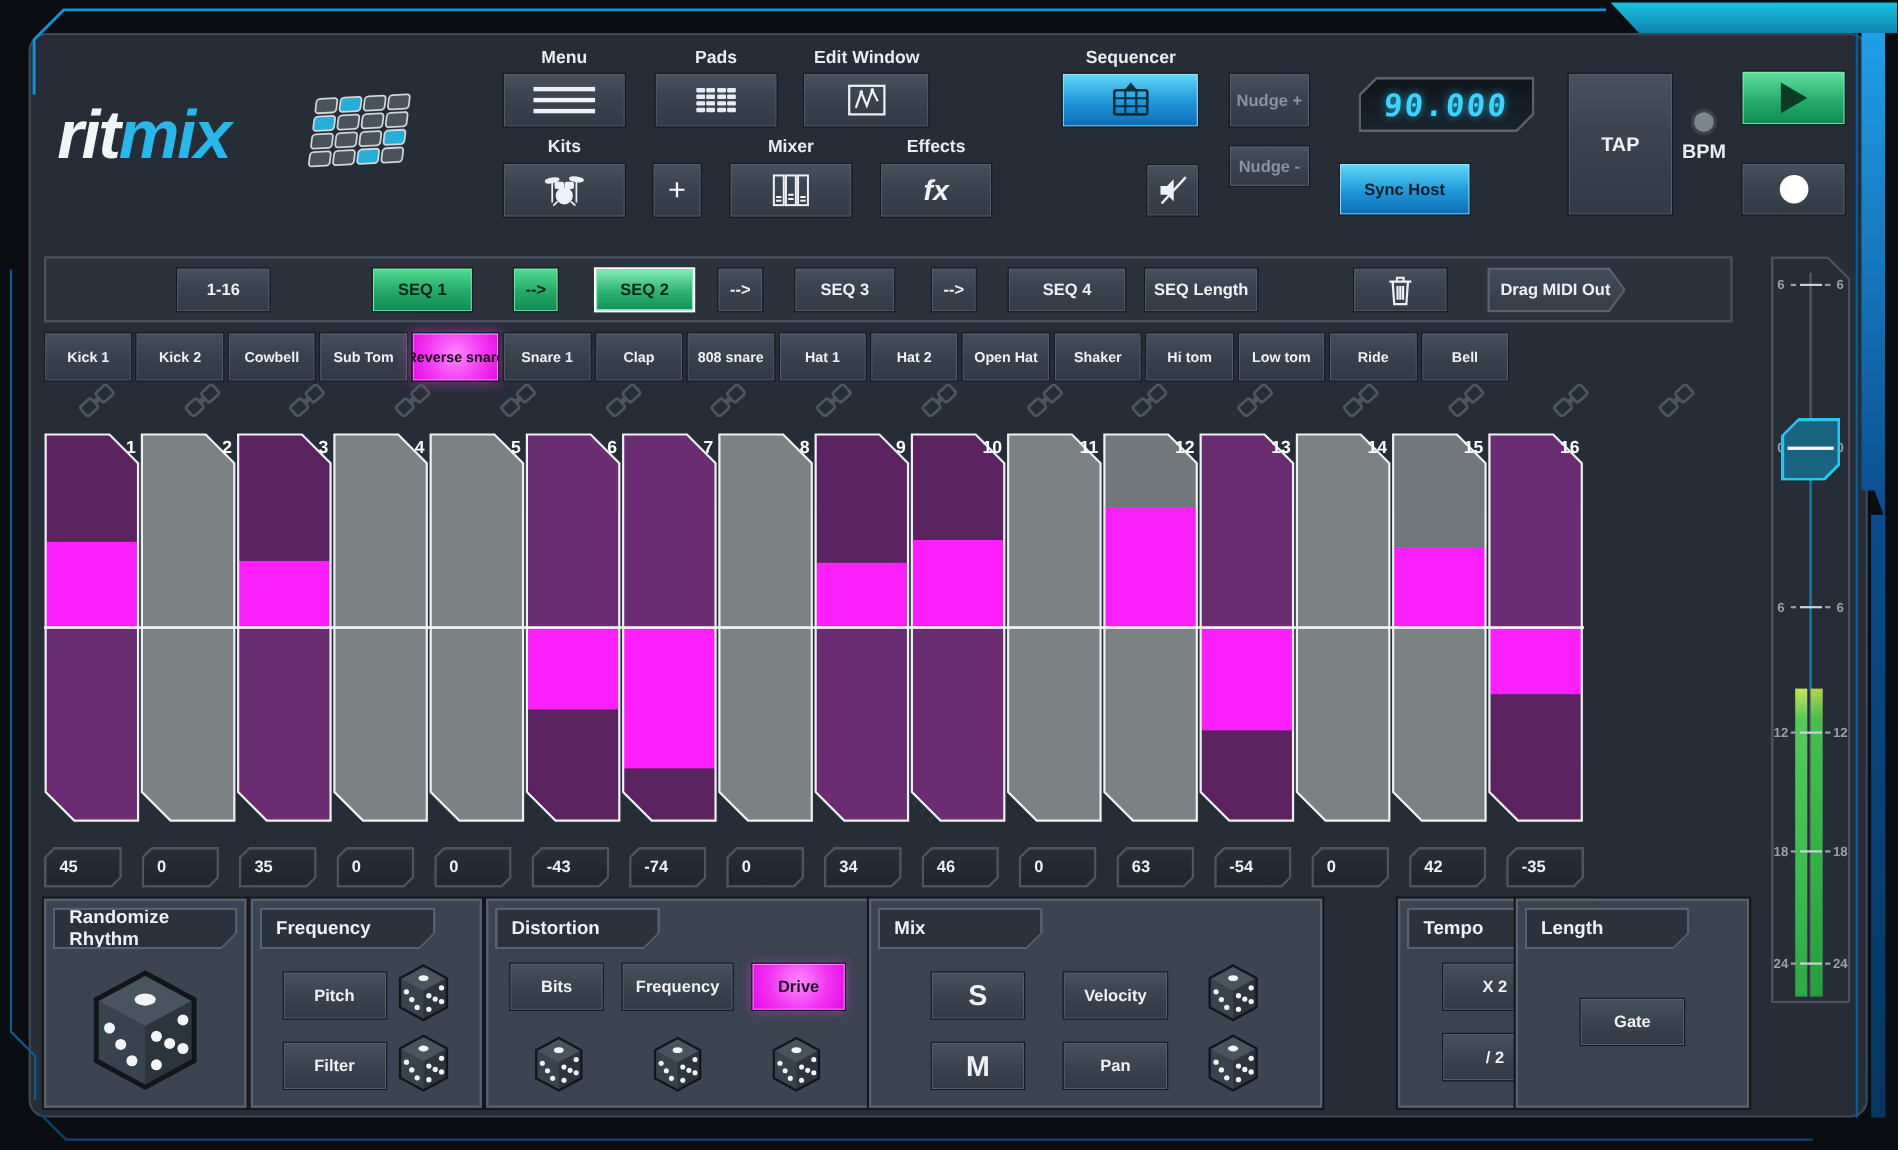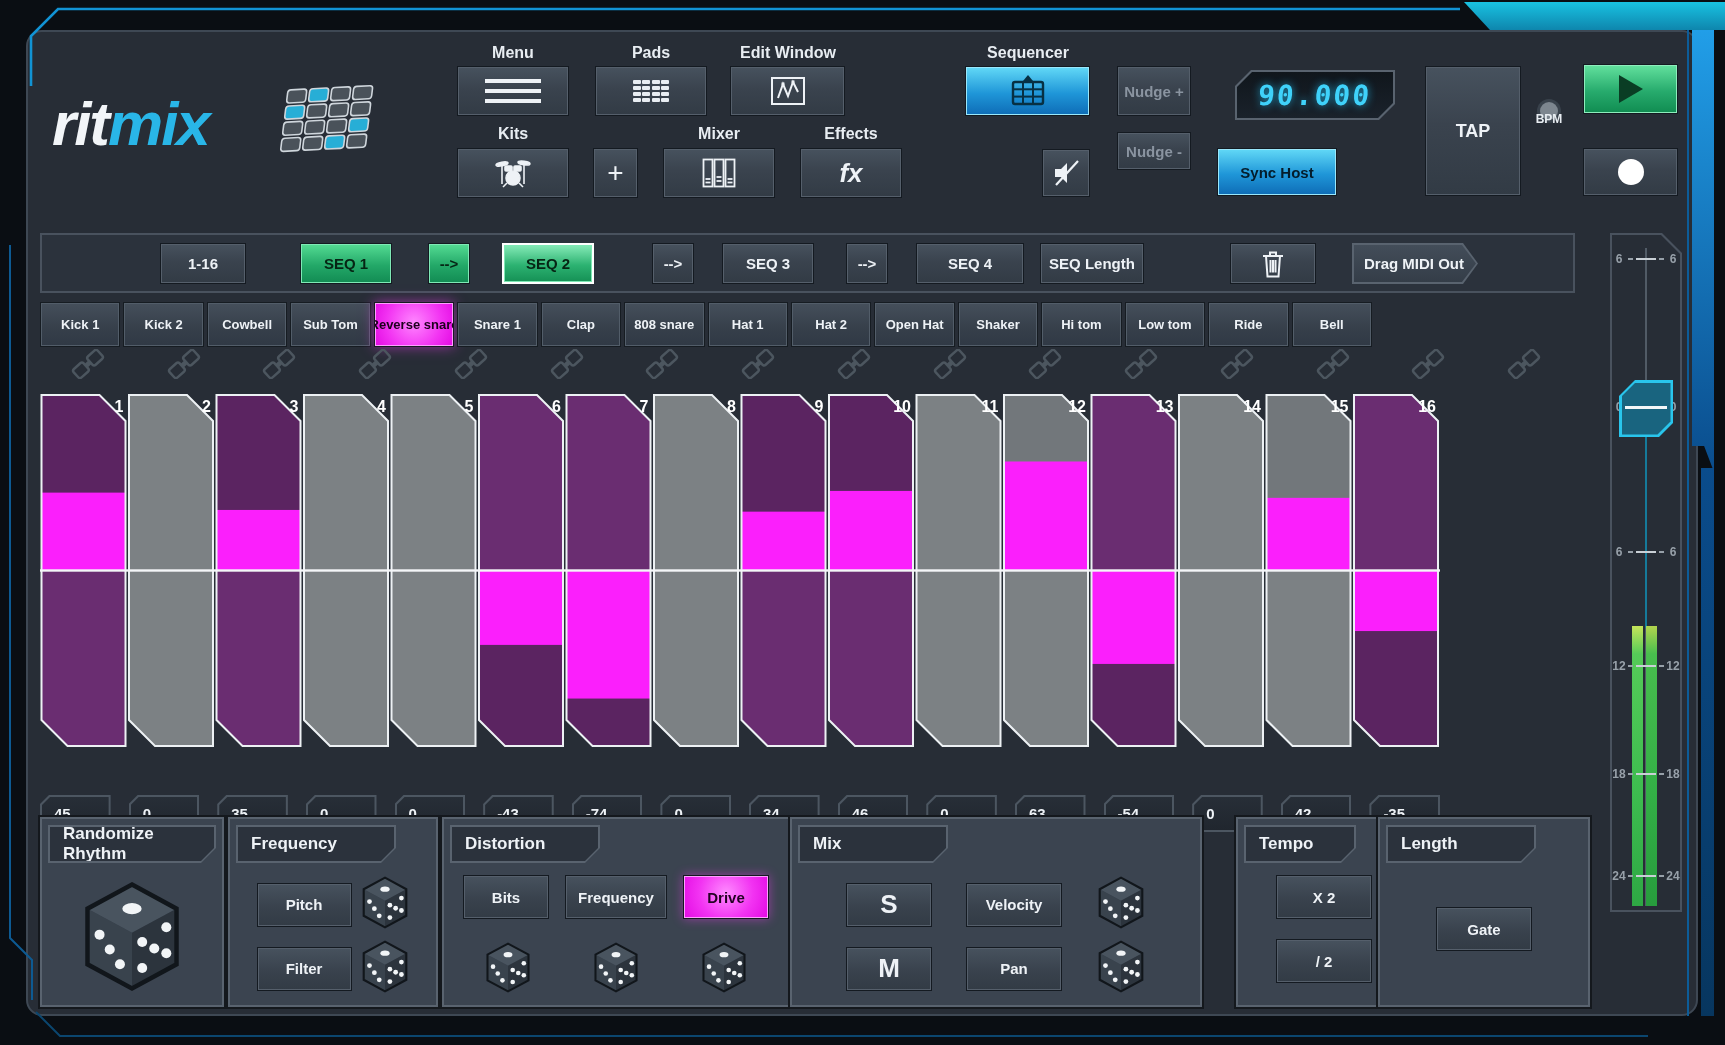--- a/index.html
+++ b/index.html
@@ -7,42 +7,42 @@
   .stage { position:relative; width:1725px; height:1045px; background:#0a0e13;
            font-family:"Liberation Sans",sans-serif; overflow:hidden; color:#eef2f6; }
   .window { position:absolute; left:26px; top:30px; width:1672px; height:986px;
             background:#272d36; border:2px solid #3e4854; border-radius:16px; }
   
   .btn { position:absolute; display:flex; align-items:center; justify-content:center;
          background:linear-gradient(180deg,#47525e 0%,#3a434e 45%,#323b45 100%);
          border:1px solid #141a21; box-shadow:inset 0 0 0 1px #555f6b;
          color:#eef2f6; font-weight:bold; font-size:15px; cursor:default; }
   .btn.green { background:linear-gradient(180deg,#55dc94 0%,#23a868 55%,#128b53 100%);
-               color:#062514; box-shadow:inset 0 0 0 1px #7fe9b6; }
+               color:#062514; box-shadow:inset 0 0 0 1px #7fe9b6;margin-left:38px; }
   .btn.selected { border:2px solid #ffffff;
                background:linear-gradient(180deg,#86ebb8 0%,#2cb271 55%,#159055 100%); }
   .btn.cyan { background:linear-gradient(180deg,#62d9f7 0%,#1f96d8 55%,#0e6cb6 100%);
               color:#07273a; box-shadow:inset 0 0 0 1px #9ae7fb; }
   .btn.dim { color:#8a94a0; }
   .hlabel { position:absolute; transform:translateX(-50%); font-weight:bold; font-size:16px; color:#e8edf2; white-space:nowrap; }
   
   .seq-bar { position:absolute; left:40px; top:233px; width:1535px; height:60px;
              background:#2b323c; border:2px solid #49525e; }
   
   .track-row { position:absolute; left:40px; top:302px; width:1332px; height:45px; display:flex; gap:3px; }
   .track-btn { flex:1; display:flex; align-items:center; justify-content:center;
                background:linear-gradient(180deg,#454f5b,#363f4a 60%,#303945);
                border:1px solid #161c22; box-shadow:inset 0 0 0 1px #525d69;
                font-weight:bold; font-size:13px; white-space:nowrap; overflow:hidden; }
   .track-btn.magenta { background:radial-gradient(circle at 50% 45%,#ff86ff 0%,#f233f2 60%,#e309e3 100%);
                        color:#1d011d; box-shadow:inset 0 0 0 1px #ff9dff,0 0 12px rgba(255,60,255,.5); }
   .link-row { position:absolute; left:40px; top:349px; width:1532px; height:30px; display:flex; }
   .link-cell { flex:1; display:flex; align-items:center; justify-content:center; }
   
-  .value-row { position:absolute; left:40px; top:795px; width:1400px; height:37px; display:flex; gap:18px; }
+  .value-row { position:absolute; left:40px; top:770px; width:1400px; height:37px; display:flex; gap:18px; }
   .vbox { flex:1; position:relative;
           clip-path:polygon(9px 0,100% 0,100% calc(100% - 9px),calc(100% - 9px) 100%,0 100%,0 9px);
           background:#4c5661; }
   .vbox-in { position:absolute; inset:2px;
           clip-path:polygon(8px 0,100% 0,100% calc(100% - 8px),calc(100% - 8px) 100%,0 100%,0 8px);
           background:linear-gradient(180deg,#272e37,#20262e); display:flex; align-items:center;
           padding-left:12px; font-weight:bold; font-size:15px; }
   
   .panel { position:absolute; top:817px; height:190px; background:#3b4450;
            border:2px solid #59636f; box-shadow:0 0 0 2px #14181d; }
@@ -203,21 +203,21 @@
   </div>
   <div class="btn dim" style="left:1117px;top:66px;width:74px;height:50px">Nudge +</div>
 
   <div class="lcd">
     <div class="lcd-in">
         <span class="lcd-text">90.000</span>
       </div>
   </div>
   <div class="btn" style="left:1425px;top:66px;width:96px;height:130px;font-size:18px">TAP</div>
   <div class="bpm-light"></div>
-  <div class="hlabel" style="left:1549px;top:112px;font-size:12px">BPM</div>
+  <div class="hlabel" style="left:1549px;top:128px;font-size:18px">BPM</div>
   <div class="btn" style="left:1583px;top:64px;width:95px;height:50px;background:linear-gradient(180deg,#63e19e 0%,#27ab6d 55%,#108c51 100%);box-shadow:inset 0 0 0 1px #8eedbd">
     <div class="play-tri"></div>
   </div>
   <div class="btn" style="left:1583px;top:148px;width:95px;height:48px">
     <div class="rec-dot"></div>
   </div>
 
   <div class="btn" style="left:457px;top:148px;width:112px;height:50px">
     <svg width="38" height="32" viewBox="0 0 38 32">
       <g stroke="#eef2f6" stroke-width="1.6" fill="#eef2f6">
@@ -811,21 +811,21 @@
             <circle cx="21.5" cy="46" r="2.7" fill="#f2f5f7"></circle>
     <circle cx="33.5" cy="34" r="2.7" fill="#f2f5f7"></circle>
             <circle cx="46.5" cy="26" r="2.7" fill="#f2f5f7"></circle>
             <circle cx="40" cy="37.5" r="2.7" fill="#f2f5f7"></circle>
             <circle cx="33.5" cy="48" r="2.7" fill="#f2f5f7"></circle>
             <circle cx="46.5" cy="40" r="2.7" fill="#f2f5f7"></circle>
   </svg></span>
     </div>
   </div>
 
-  <div class="panel" style="left:1236px;width:176px">
+  <div class="panel" style="left:1271px;width:176px">
     <div class="ptab" style="width:112px">
         <div class="ptab-in">Tempo</div>
       </div>
     <div class="prow" style="top:56px">
         <div class="pbtn" style="width:96px;height:44px">X 2</div>
       </div>
     <div class="prow" style="top:120px">
         <div class="pbtn" style="width:96px;height:44px">/ 2</div>
       </div>
   </div>

